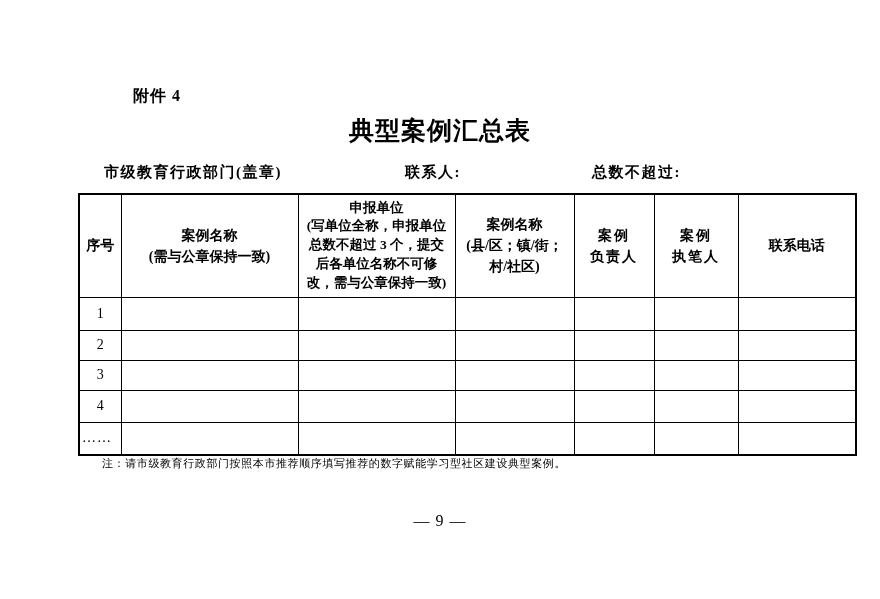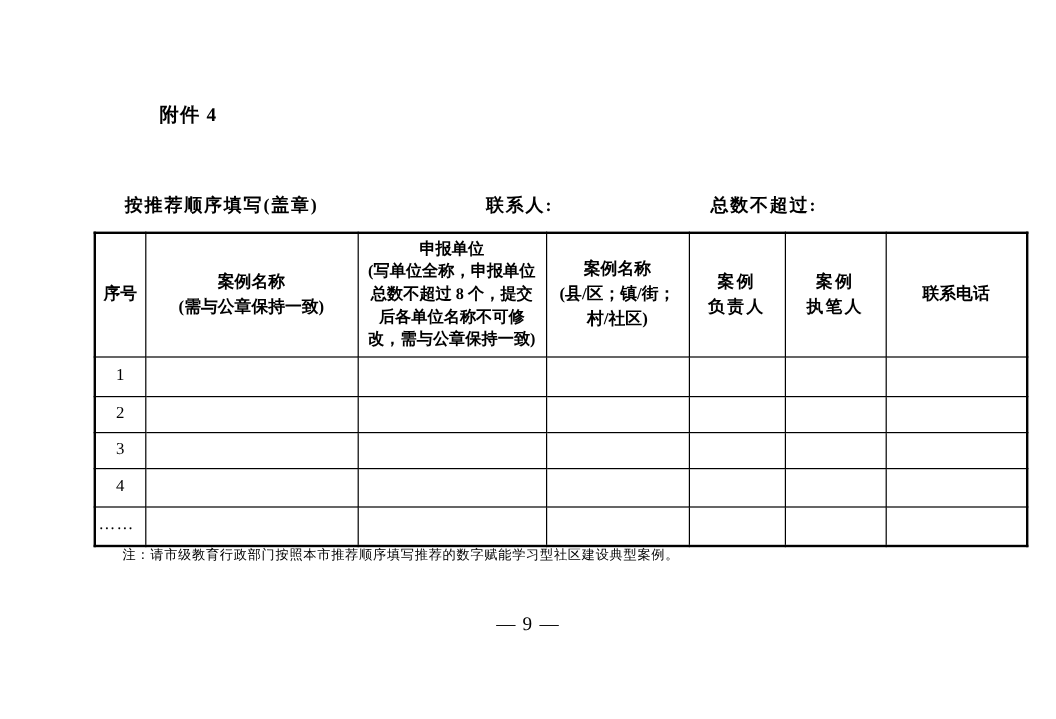--- a/index.html
+++ b/index.html
@@ -70,23 +70,24 @@
     text-align:center;font-size:16px;letter-spacing:1px;
   }
 </style>
 </head>
 <body>
 
 <div class="page">
 
   <div class="attachment-label">附件 4</div>
 
+  <div class="doc-title">典型案例汇总表</div>
 
   <div class="info-row">
-    <span class="dept">按推荐顺序填写(盖章)</span>
+    <span class="dept">市级教育行政部门(盖章)</span>
     <span class="contact">联系人:</span>
     <span class="phone">总数不超过:</span>
   </div>
 
   <table class="summary">
     <colgroup>
       <col style="width:42px">
         <col style="width:177px">
         <col style="width:157px">
       <col style="width:119px">
@@ -94,21 +95,21 @@
         <col style="width:84px">
       <col style="width:118px">
     </colgroup>
     <thead>
       <tr>
         <th>序号</th>
         <th>案例名称
 (需与公章保持一致)</th>
         <th class="col-unit">申报单位
 (写单位全称，申报单位
-总数不超过 8 个，提交
+总数不超过 3 个，提交
 后各单位名称不可修
 改，需与公章保持一致)</th>
         <th>案例名称
 (县/区；镇/街；
 村/社区)</th>
         <th class="col-person">案例
 负责人</th>
         <th class="col-person">案例
 执笔人</th>
         <th>联系电话</th>

